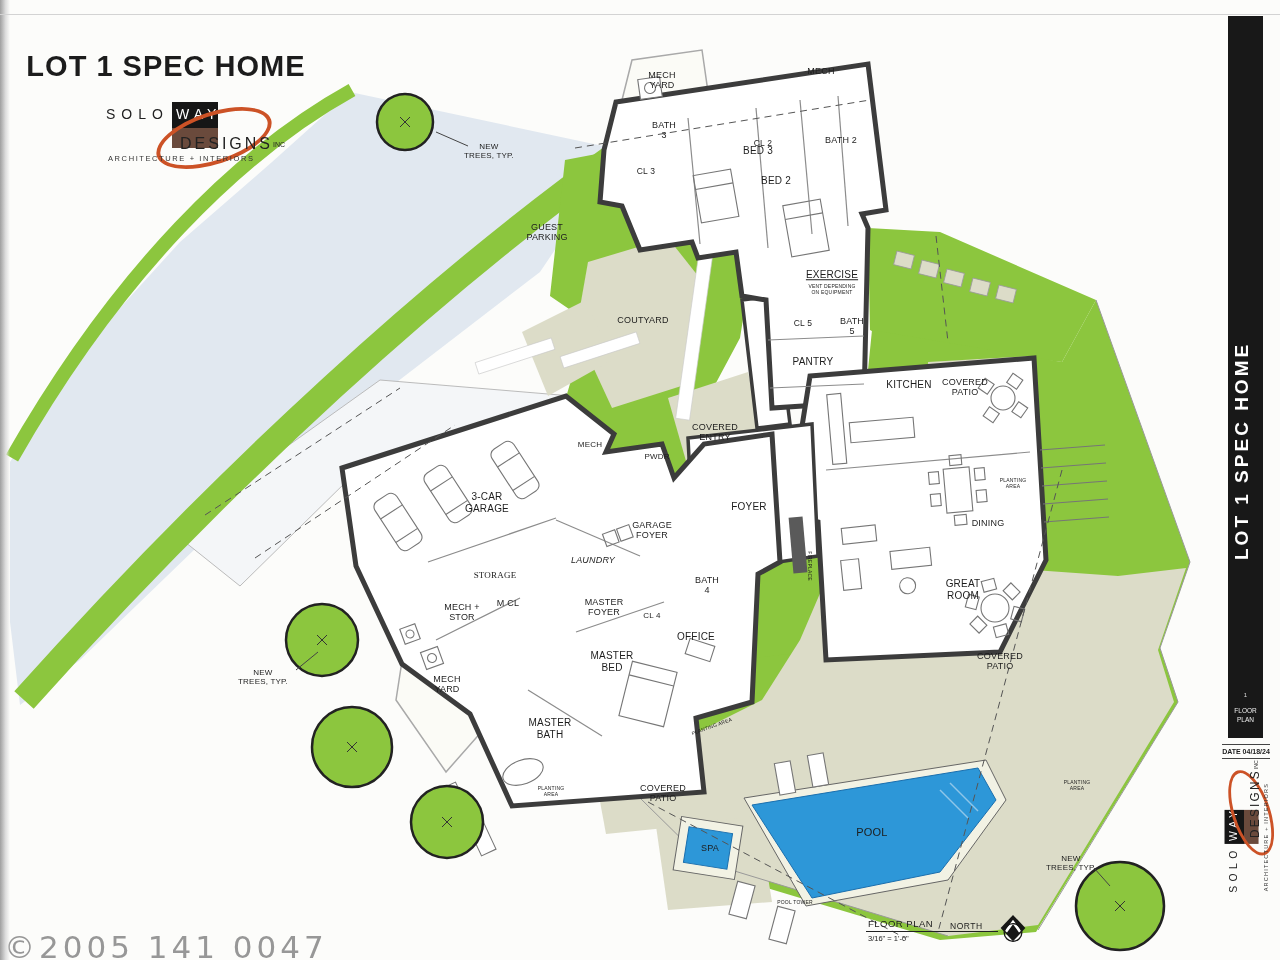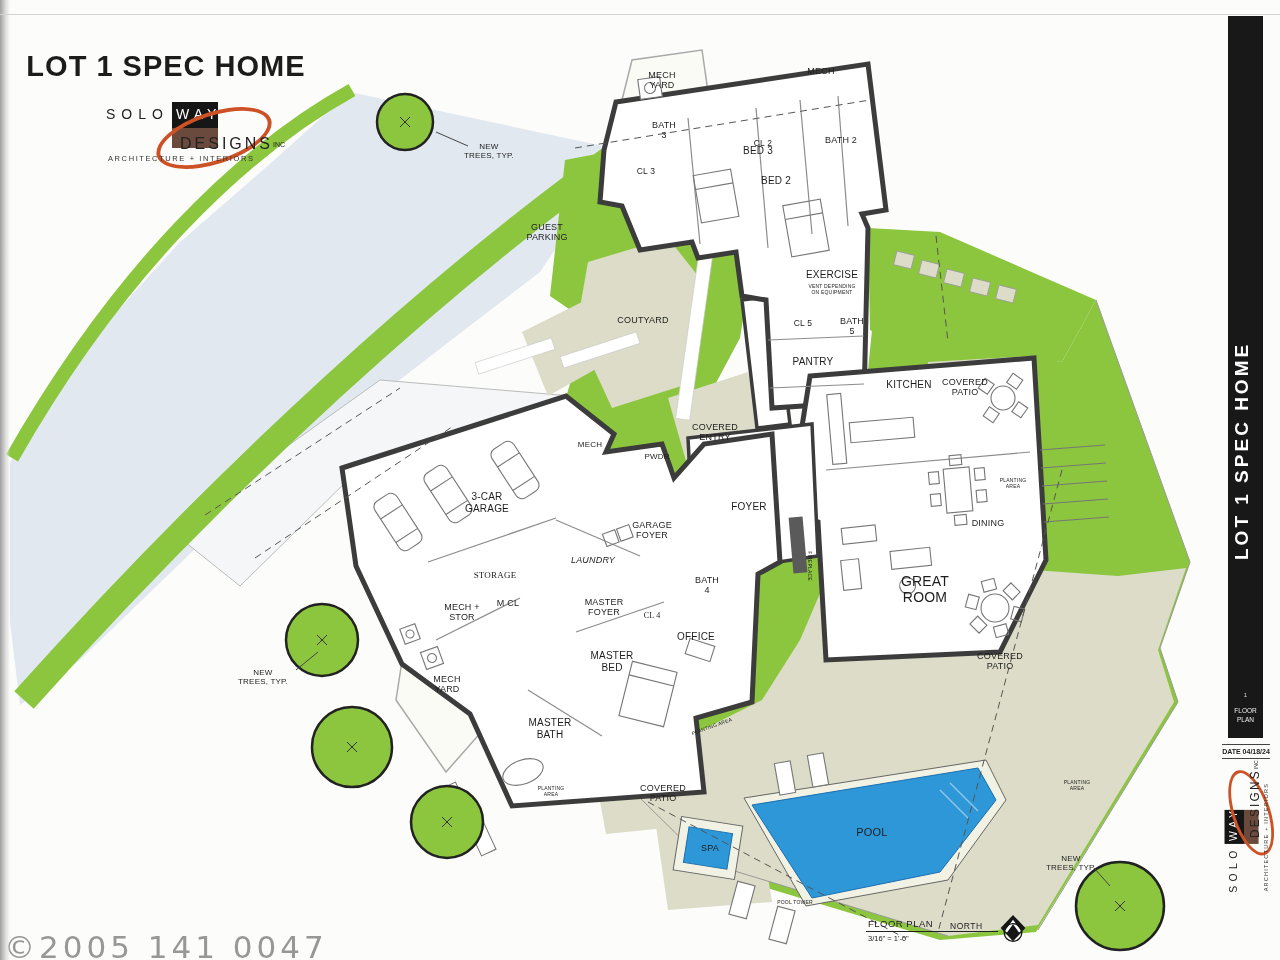--- a/index.html
+++ b/index.html
@@ -318,21 +318,21 @@
       <div class="plan-label" style="left: 662px; top: 80px; font-size: 9px; transform: translate(-50%, -50%) rotate(0deg);">MECH
 YARD</div>
       <div class="plan-label" style="left: 821px; top: 71px; font-size: 9px; transform: translate(-50%, -50%) rotate(0deg);">MECH</div>
       <div class="plan-label" style="left: 664px; top: 130px; font-size: 9px; transform: translate(-50%, -50%) rotate(0deg);">BATH
 3</div>
       <div class="plan-label" style="left: 646px; top: 172px; font-size: 8.5px; transform: translate(-50%, -50%) rotate(0deg);">CL 3</div>
       <div class="plan-label" style="left: 727px; top: 151px; font-size: 10px; transform: translate(-50%, -50%) rotate(0deg); margin-left: 31px;">BED 3</div>
       <div class="plan-label" style="left: 763px; top: 144px; font-size: 8.5px; transform: translate(-50%, -50%) rotate(0deg);">CL 2</div>
       <div class="plan-label" style="left: 776px; top: 181px; font-size: 10px; transform: translate(-50%, -50%) rotate(0deg);">BED 2</div>
       <div class="plan-label" style="left: 841px; top: 140px; font-size: 9px; transform: translate(-50%, -50%) rotate(0deg);">BATH 2</div>
-      <div class="plan-label" style="left: 832px; top: 275px; font-size: 10px; transform: translate(-50%, -50%) rotate(0deg);">EXERCISE</div>
+      <div class="plan-label" style="left: 832px; top: 275px; font-size: 10px; transform: translate(-50%, -50%) rotate(0deg); text-decoration: underline;">EXERCISE</div>
       <div class="plan-label" style="left: 832px; top: 290px; font-size: 5px; transform: translate(-50%, -50%) rotate(0deg);">VENT DEPENDING
 ON EQUIPMENT</div>
       <div class="plan-label" style="left: 803px; top: 324px; font-size: 8.5px; transform: translate(-50%, -50%) rotate(0deg);">CL 5</div>
       <div class="plan-label" style="left: 852px; top: 326px; font-size: 9px; transform: translate(-50%, -50%) rotate(0deg);">BATH
 5</div>
       <div class="plan-label" style="left: 813px; top: 362px; font-size: 10px; transform: translate(-50%, -50%) rotate(0deg);">PANTRY</div>
       <div class="plan-label" style="left: 909px; top: 385px; font-size: 10px; transform: translate(-50%, -50%) rotate(0deg);">KITCHEN</div>
       <div class="plan-label" style="left: 965px; top: 387px; font-size: 9px; transform: translate(-50%, -50%) rotate(0deg);">COVERED
 PATIO</div>
       <div class="plan-label" style="left: 547px; top: 232px; font-size: 9px; transform: translate(-50%, -50%) rotate(0deg);">GUEST
@@ -346,27 +346,27 @@
 GARAGE</div>
       <div class="plan-label" style="left: 652px; top: 530px; font-size: 9px; transform: translate(-50%, -50%) rotate(0deg);">GARAGE
 FOYER</div>
       <div class="plan-label" style="left: 593px; top: 560px; font-size: 9px; transform: translate(-50%, -50%) rotate(0deg); font-style: italic;">LAUNDRY</div>
       <div class="plan-label" style="left: 495px; top: 575px; font-size: 9px; transform: translate(-50%, -50%) rotate(0deg); font-family: Liberation Serif, serif;">STORAGE</div>
       <div class="plan-label" style="left: 462px; top: 612px; font-size: 9px; transform: translate(-50%, -50%) rotate(0deg);">MECH +
 STOR</div>
       <div class="plan-label" style="left: 508px; top: 603px; font-size: 9px; transform: translate(-50%, -50%) rotate(0deg);">M CL</div>
       <div class="plan-label" style="left: 604px; top: 607px; font-size: 9px; transform: translate(-50%, -50%) rotate(0deg);">MASTER
 FOYER</div>
-      <div class="plan-label" style="left: 652px; top: 616px; font-size: 8px; transform: translate(-50%, -50%) rotate(0deg); font-family: Liberation Serif, serif;">CL 4</div>
+      <div class="plan-label" style="left: 652px; top: 616px; font-size: 8px; transform: translate(-50%, -50%) rotate(0deg);">CL 4</div>
       <div class="plan-label" style="left: 696px; top: 637px; font-size: 10px; transform: translate(-50%, -50%) rotate(0deg);">OFFICE</div>
       <div class="plan-label" style="left: 707px; top: 585px; font-size: 9px; transform: translate(-50%, -50%) rotate(0deg);">BATH
 4</div>
       <div class="plan-label" style="left: 749px; top: 507px; font-size: 10px; transform: translate(-50%, -50%) rotate(0deg);">FOYER</div>
       <div class="plan-label" style="left: 988px; top: 523px; font-size: 9px; transform: translate(-50%, -50%) rotate(0deg);">DINING</div>
-      <div class="plan-label" style="left: 925px; top: 589px; font-size: 14px; transform: translate(-50%, -50%) rotate(0deg);">GREAT
+      <div class="plan-label" style="left: 963px; top: 589px; font-size: 10px; transform: translate(-50%, -50%) rotate(0deg);">GREAT
 ROOM</div>
       <div class="plan-label" style="left: 612px; top: 661px; font-size: 10px; transform: translate(-50%, -50%) rotate(0deg);">MASTER
 BED</div>
       <div class="plan-label" style="left: 550px; top: 728px; font-size: 10px; transform: translate(-50%, -50%) rotate(0deg);">MASTER
 BATH</div>
       <div class="plan-label" style="left: 447px; top: 684px; font-size: 9px; transform: translate(-50%, -50%) rotate(0deg);">MECH
 YARD</div>
       <div class="plan-label" style="left: 1000px; top: 661px; font-size: 9px; transform: translate(-50%, -50%) rotate(0deg);">COVERED
 PATIO</div>
       <div class="plan-label" style="left: 663px; top: 793px; font-size: 9px; transform: translate(-50%, -50%) rotate(0deg);">COVERED

